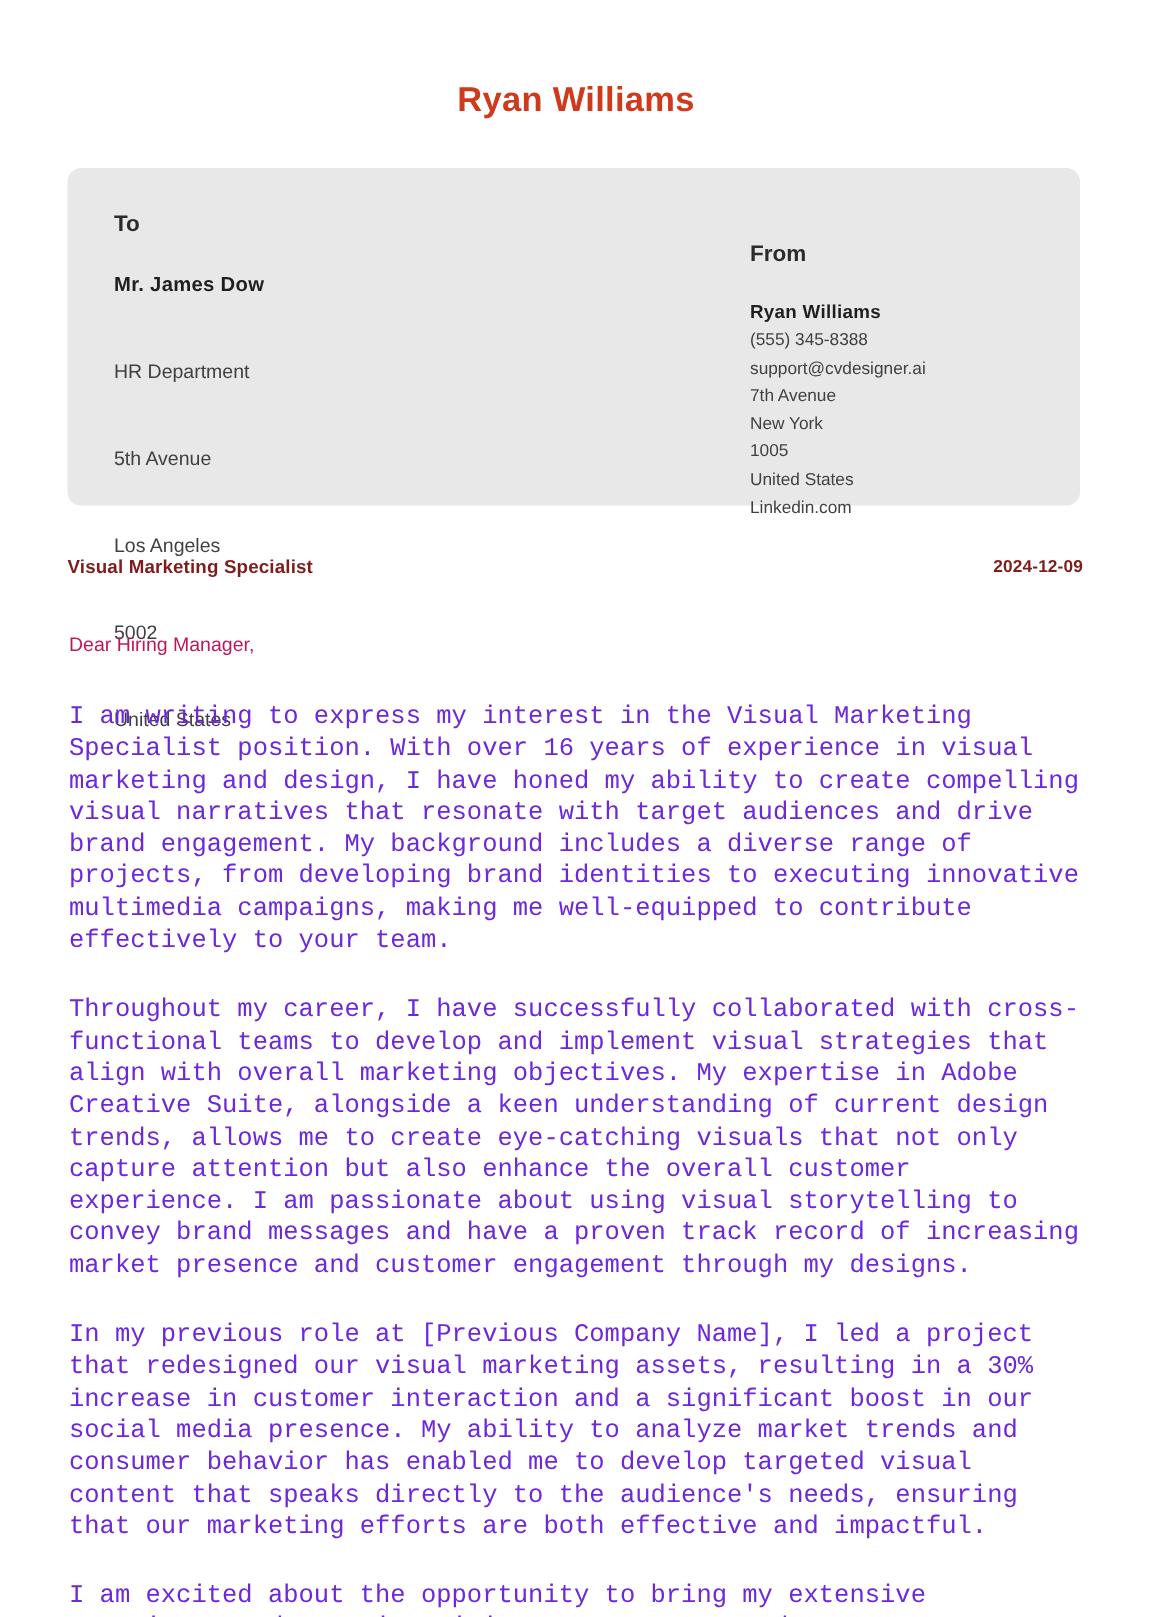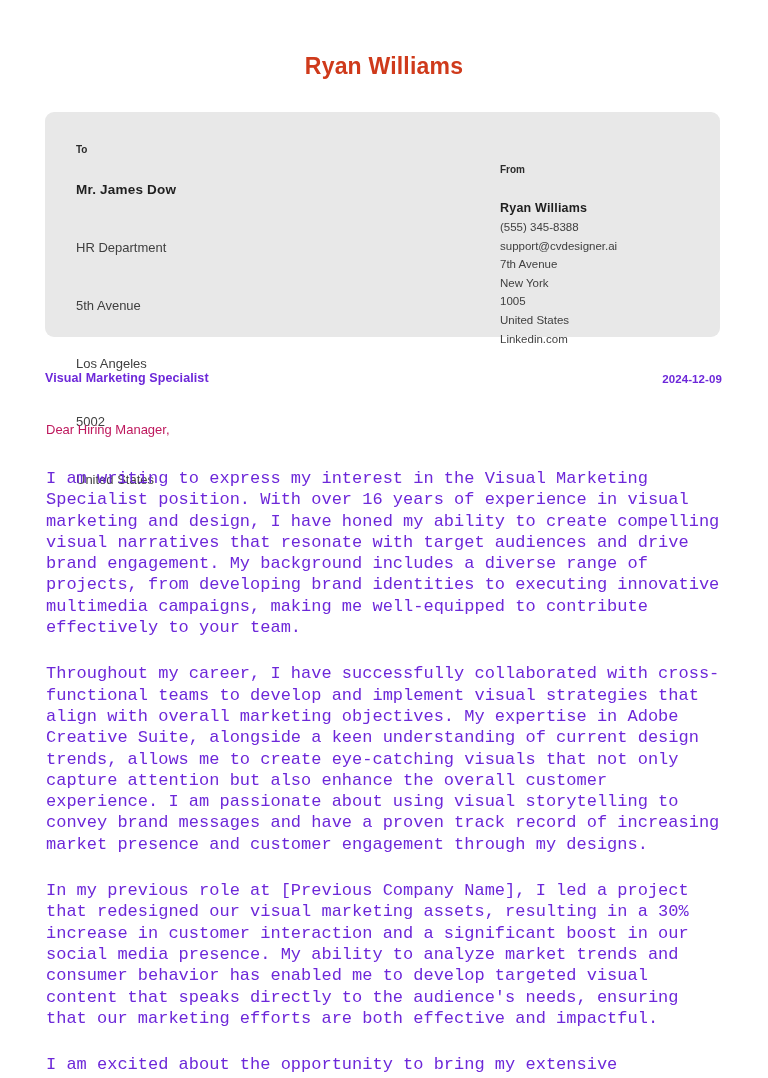--- a/index.html
+++ b/index.html
@@ -45,21 +45,21 @@
     box-sizing: border-box;
   }
   .addr-col {
     position: absolute;
     top: 30px;
   }
   .addr-col.to   { left: 31px; }
   .addr-col.from { left: 455px; margin-top: 20px; }
 
   .addr-heading {
-    font-size: 10px;
+    font-size: 15px;
     font-weight: bold;
     color: #2b2b2b;
     margin-bottom: 22px;
     line-height: 15px;
   }
   .addr-name {
     font-weight: bold;
     color: #1f1f1f;
   }
   .addr-line {
@@ -73,22 +73,22 @@
   .addr-col.from .addr-line { font-size: 11.5px; line-height: 18.6px; }
 
   
   .subject-row {
     position: absolute;
     left: 45px;
     top: 371px;
     width: 677px;
     display: flex;
     justify-content: space-between;
-    align-items: flex-end;
-    color: #6d28d9;
+    align-items: center;
+    color: #7f1d1d;
   }
   .subject-title {
     font-size: 12.5px;
     font-weight: bold;
     letter-spacing: .1px;
   }
   .subject-date {
     font-size: 11.5px;
     font-weight: bold;
     letter-spacing: .1px;

